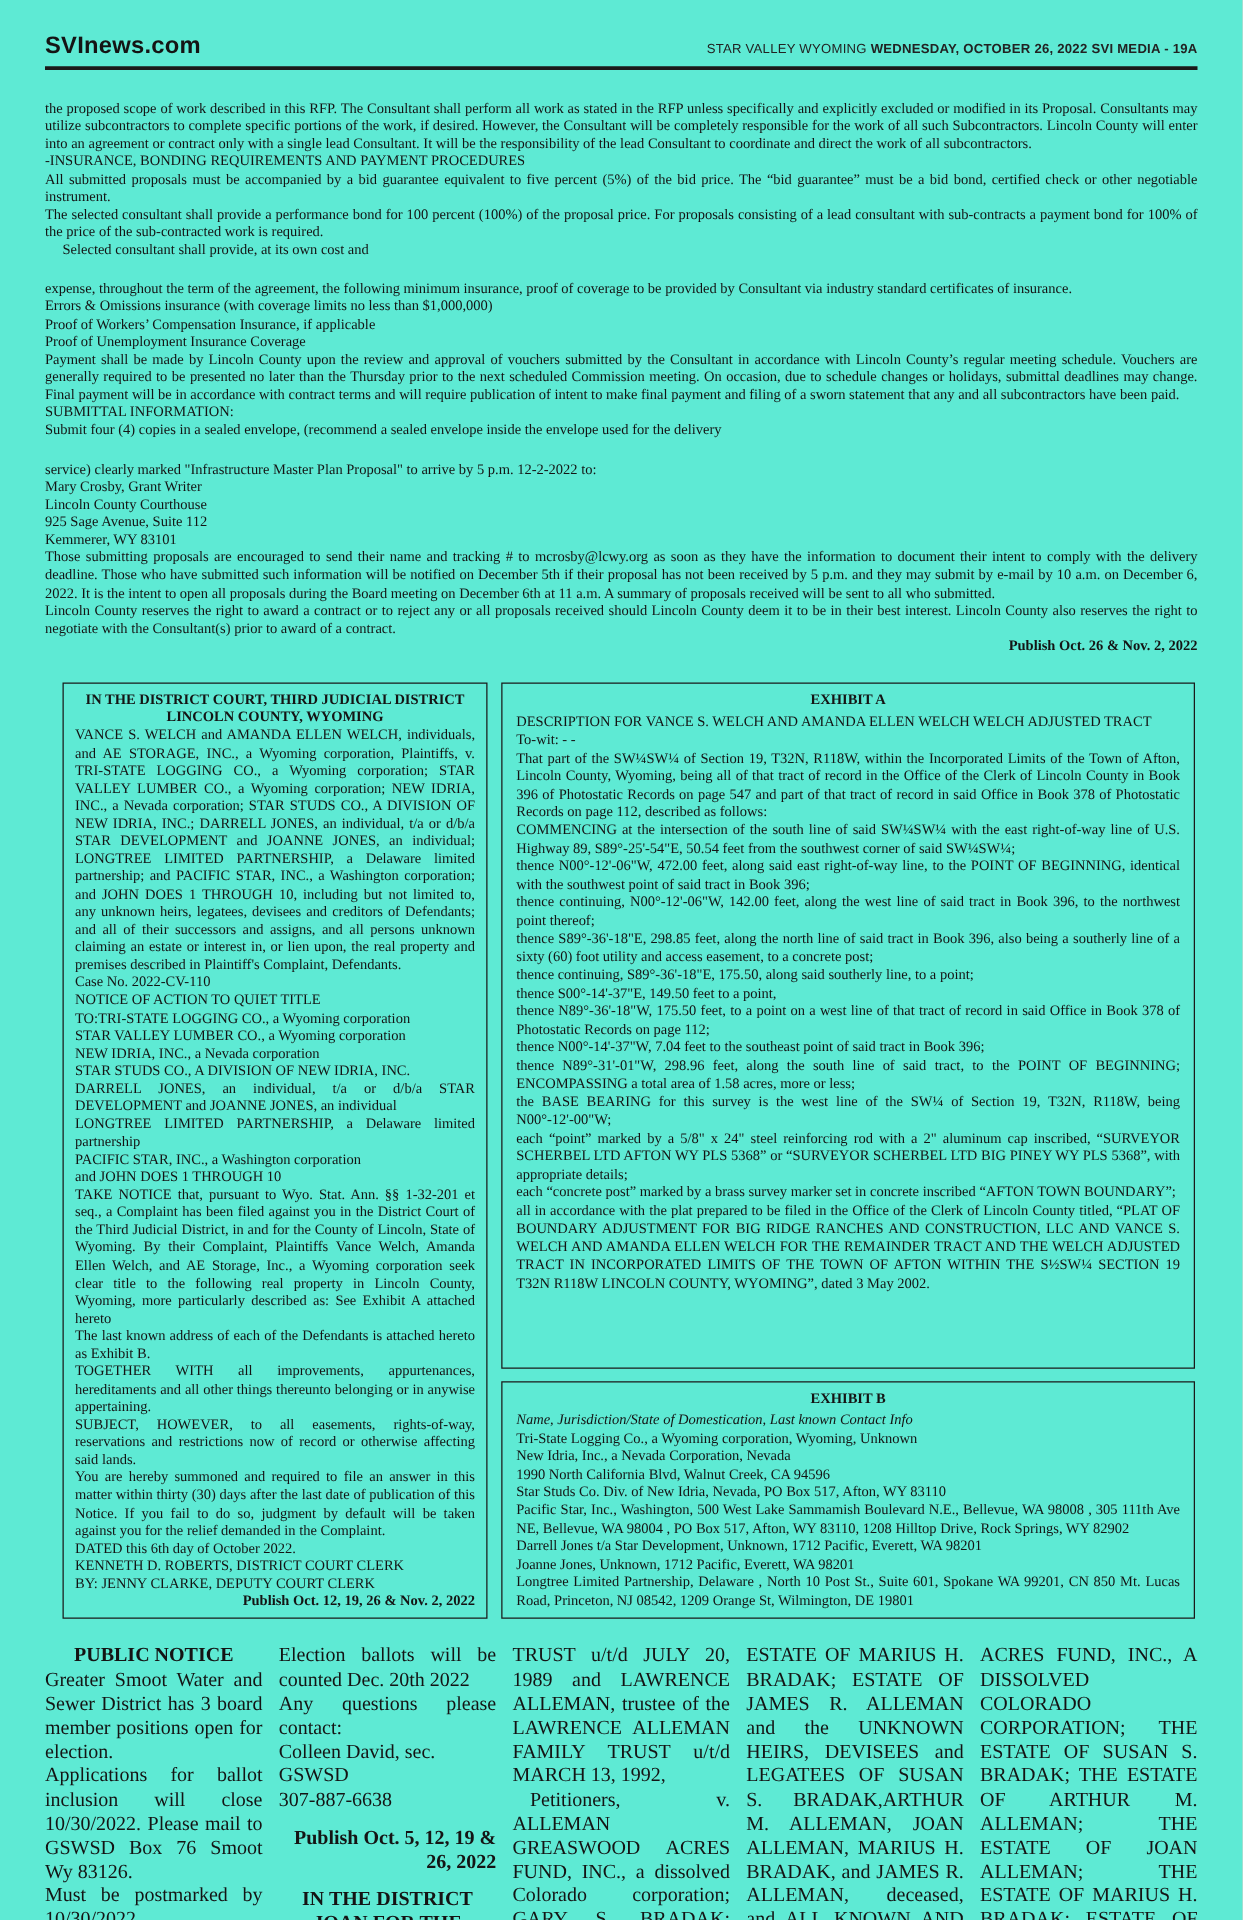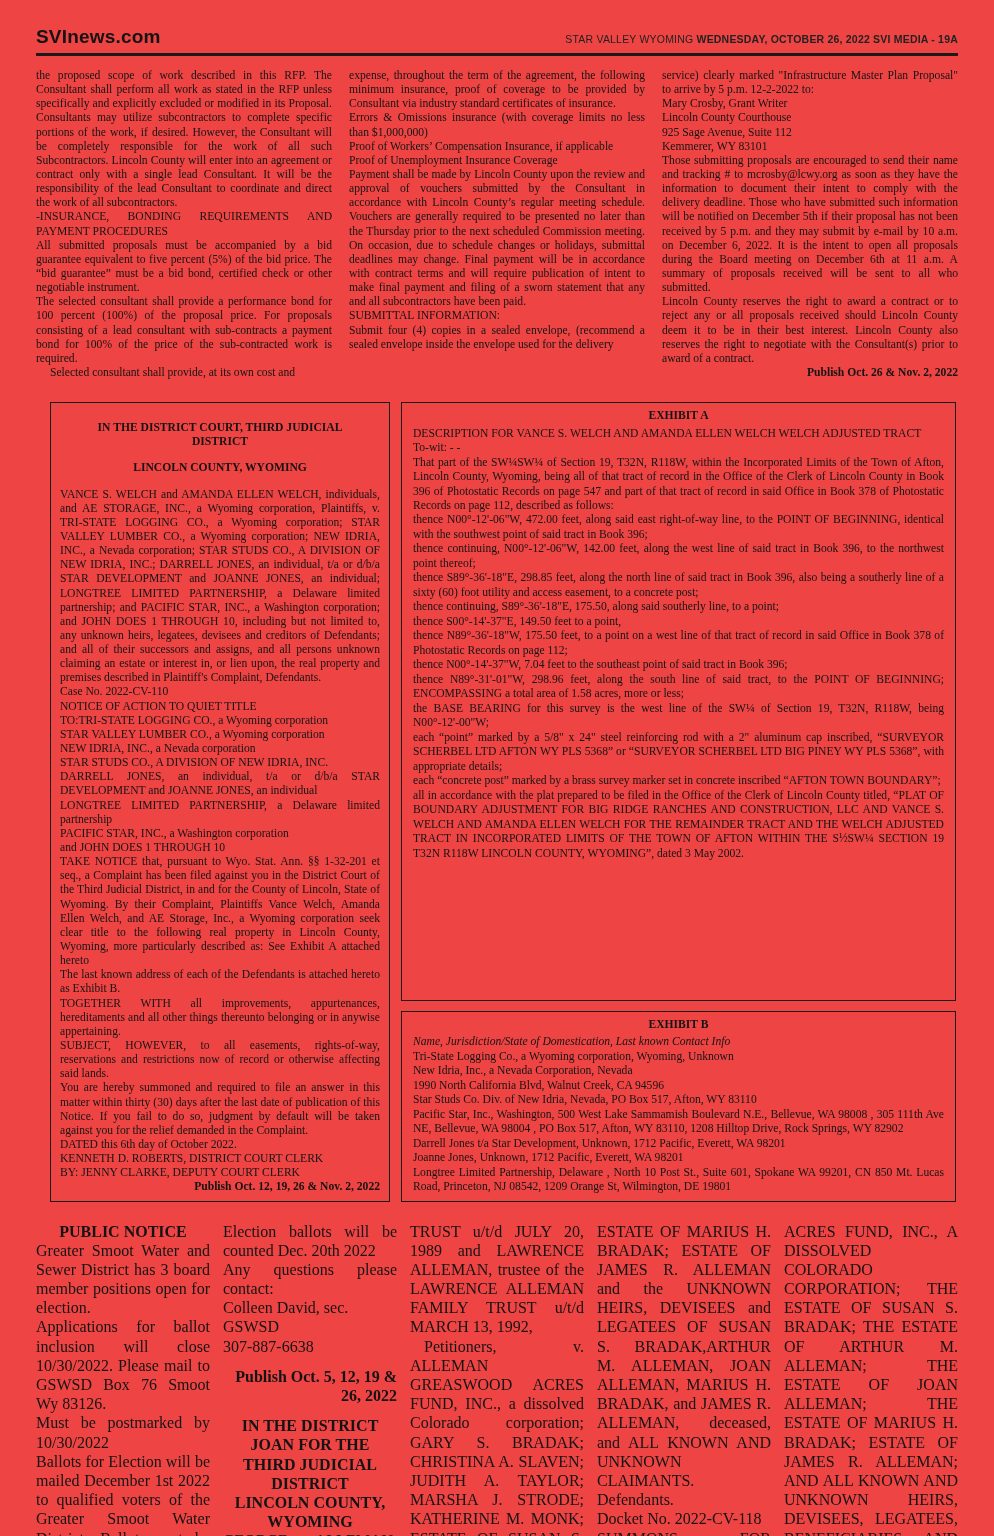--- a/index.html
+++ b/index.html
@@ -1,42 +1,42 @@
 <!DOCTYPE html>
 <html><head>
 <meta charset="utf-8">
 <style>
   * { box-sizing: border-box; }
   html, body { margin: 0; padding: 0; background: #d8d6d0; }
   .page {
     width: 994px; height: 1536px; margin: 0 auto; overflow: hidden;
-    background: #ef4444; color: #141414;
+    background: #5eead4; color: #141414;
     padding: 26px 36px 18px 36px;
     font-family: "Liberation Serif", serif;
   }
   
   .masthead { display: flex; justify-content: space-between; align-items: baseline;
     border-bottom: 3px solid #1a1a1a; padding-bottom: 5px; }
   .site { font-family: "Liberation Sans", sans-serif; font-weight: 700; font-size: 19px; letter-spacing: .2px; }
   .mast-right { font-family: "Liberation Sans", sans-serif; font-size: 10.5px; color: #222; letter-spacing: .2px; }
   .mast-right .b { font-weight: 700; }
   
   .para { margin: 0; text-align: justify; }
   .cb { text-align: center; font-weight: bold; }
   .rb { text-align: right; font-weight: bold; }
   .ind { text-indent: 14px; }
   .mt { margin-top: 11px; }
   
-  .rfp { display: flex; gap: 17px; margin-top: 13px; font-size: 11.6px; line-height: 1.22; }
+  .rfp { display: flex; gap: 17px; margin-top: 24px; font-size: 11.6px; line-height: 1.22; flex-direction: column; }
   .rfp-col { flex: 1; min-width: 0; }
   
   .middle { display: flex; gap: 11px; margin-top: 22px; margin-left: 14px; margin-right: 2px; align-items: stretch; }
   .court-box { flex: 0 0 340px; width: 340px; border: 1.5px solid #1a1a1a;
     padding: 6px 9px; font-size: 11.6px; line-height: 1.22; }
-  .court-title { text-align: center; font-weight: bold; margin: 12px; }
+  .court-title { text-align: center; font-weight: bold; margin: 0; }
   .right-stack { flex: 1; display: flex; flex-direction: column; gap: 10px; min-width: 0; }
   .exhibit { border: 1.5px solid #1a1a1a; padding: 6px 11px; font-size: 11.6px; line-height: 1.25; }
   .exhibit-a { flex: 1; }
   .exhibit-title { text-align: center; font-weight: bold; margin: 0 0 3px 0; }
   .exhibit-sub { font-weight: normal; font-style: italic; margin: 0; }
   
   .bottom { display: flex; gap: 13px; margin-top: 20px; font-size: 16px; line-height: 1.2; }
   .bottom-col { flex: 1; min-width: 0; }
 </style>
 </head>
@@ -109,20 +109,21 @@
           <p class="para rb">Publish Oct. 12, 19, 26 &amp; Nov. 2, 2022</p>
         </div>
     </div>
     <div class="right-stack">
       <div class="exhibit exhibit-a">
         <p class="exhibit-title">EXHIBIT A</p>
         <div>
             <p class="para">DESCRIPTION FOR VANCE S. WELCH AND AMANDA ELLEN WELCH WELCH ADJUSTED TRACT</p>
             <p class="para">To-wit: - -</p>
             <p class="para">That part of the SW¼SW¼ of Section 19, T32N, R118W, within the Incorporated Limits of the Town of Afton, Lincoln County, Wyoming, being all of that tract of record in the Office of the Clerk of Lincoln County in Book 396 of Photostatic Records on page 547 and part of that tract of record in said Office in Book 378 of Photostatic Records on page 112, described as follows:</p>
+            <p class="para">COMMENCING at the intersection of the south line of said SW¼SW¼ with the east right-of-way line of U.S. Highway 89, S89°-25'-54"E, 50.54 feet from the southwest corner of said SW¼SW¼;</p>
             <p class="para">thence N00°-12'-06"W, 472.00 feet, along said east right-of-way line, to the POINT OF BEGINNING, identical with the southwest point of said tract in Book 396;</p>
             <p class="para">thence continuing, N00°-12'-06"W, 142.00 feet, along the west line of said tract in Book 396, to the northwest point thereof;</p>
             <p class="para">thence S89°-36'-18"E, 298.85 feet, along the north line of said tract in Book 396, also being a southerly line of a sixty (60) foot utility and access easement, to a concrete post;</p>
             <p class="para">thence continuing, S89°-36'-18"E, 175.50, along said southerly line, to a point;</p>
             <p class="para">thence S00°-14'-37"E, 149.50 feet to a point,</p>
             <p class="para">thence N89°-36'-18"W, 175.50 feet, to a point on a west line of that tract of record in said Office in Book 378 of Photostatic Records on page 112;</p>
             <p class="para">thence N00°-14'-37"W, 7.04 feet to the southeast point of said tract in Book 396;</p>
             <p class="para">thence N89°-31'-01"W, 298.96 feet, along the south line of said tract, to the POINT OF BEGINNING; ENCOMPASSING a total area of 1.58 acres, more or less;</p>
             <p class="para">the BASE BEARING for this survey is the west line of the SW¼ of Section 19, T32N, R118W, being N00°-12'-00"W;</p>
             <p class="para">each “point” marked by a 5/8" x 24" steel reinforcing rod with a 2" aluminum cap inscribed, “SURVEYOR SCHERBEL LTD AFTON WY PLS 5368” or “SURVEYOR SCHERBEL LTD BIG PINEY WY PLS 5368”, with appropriate details;</p>

